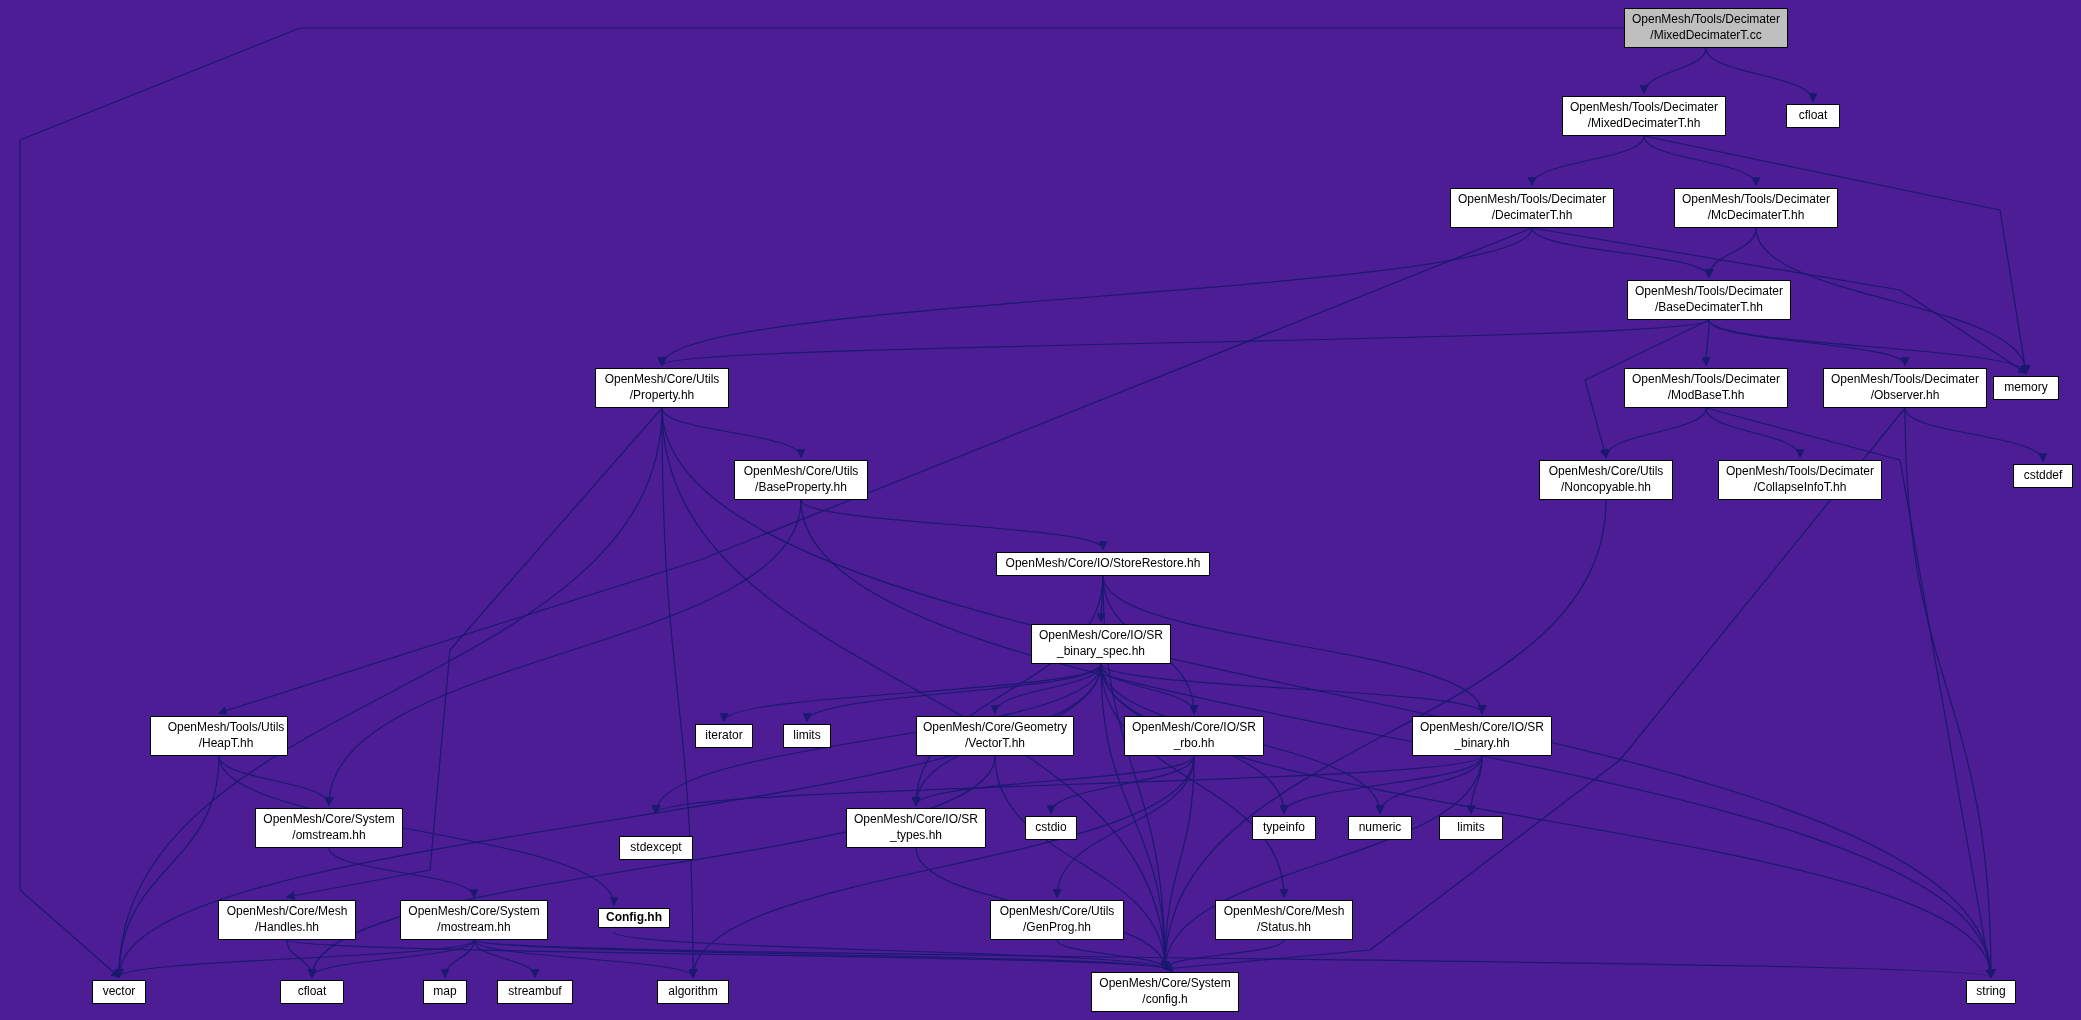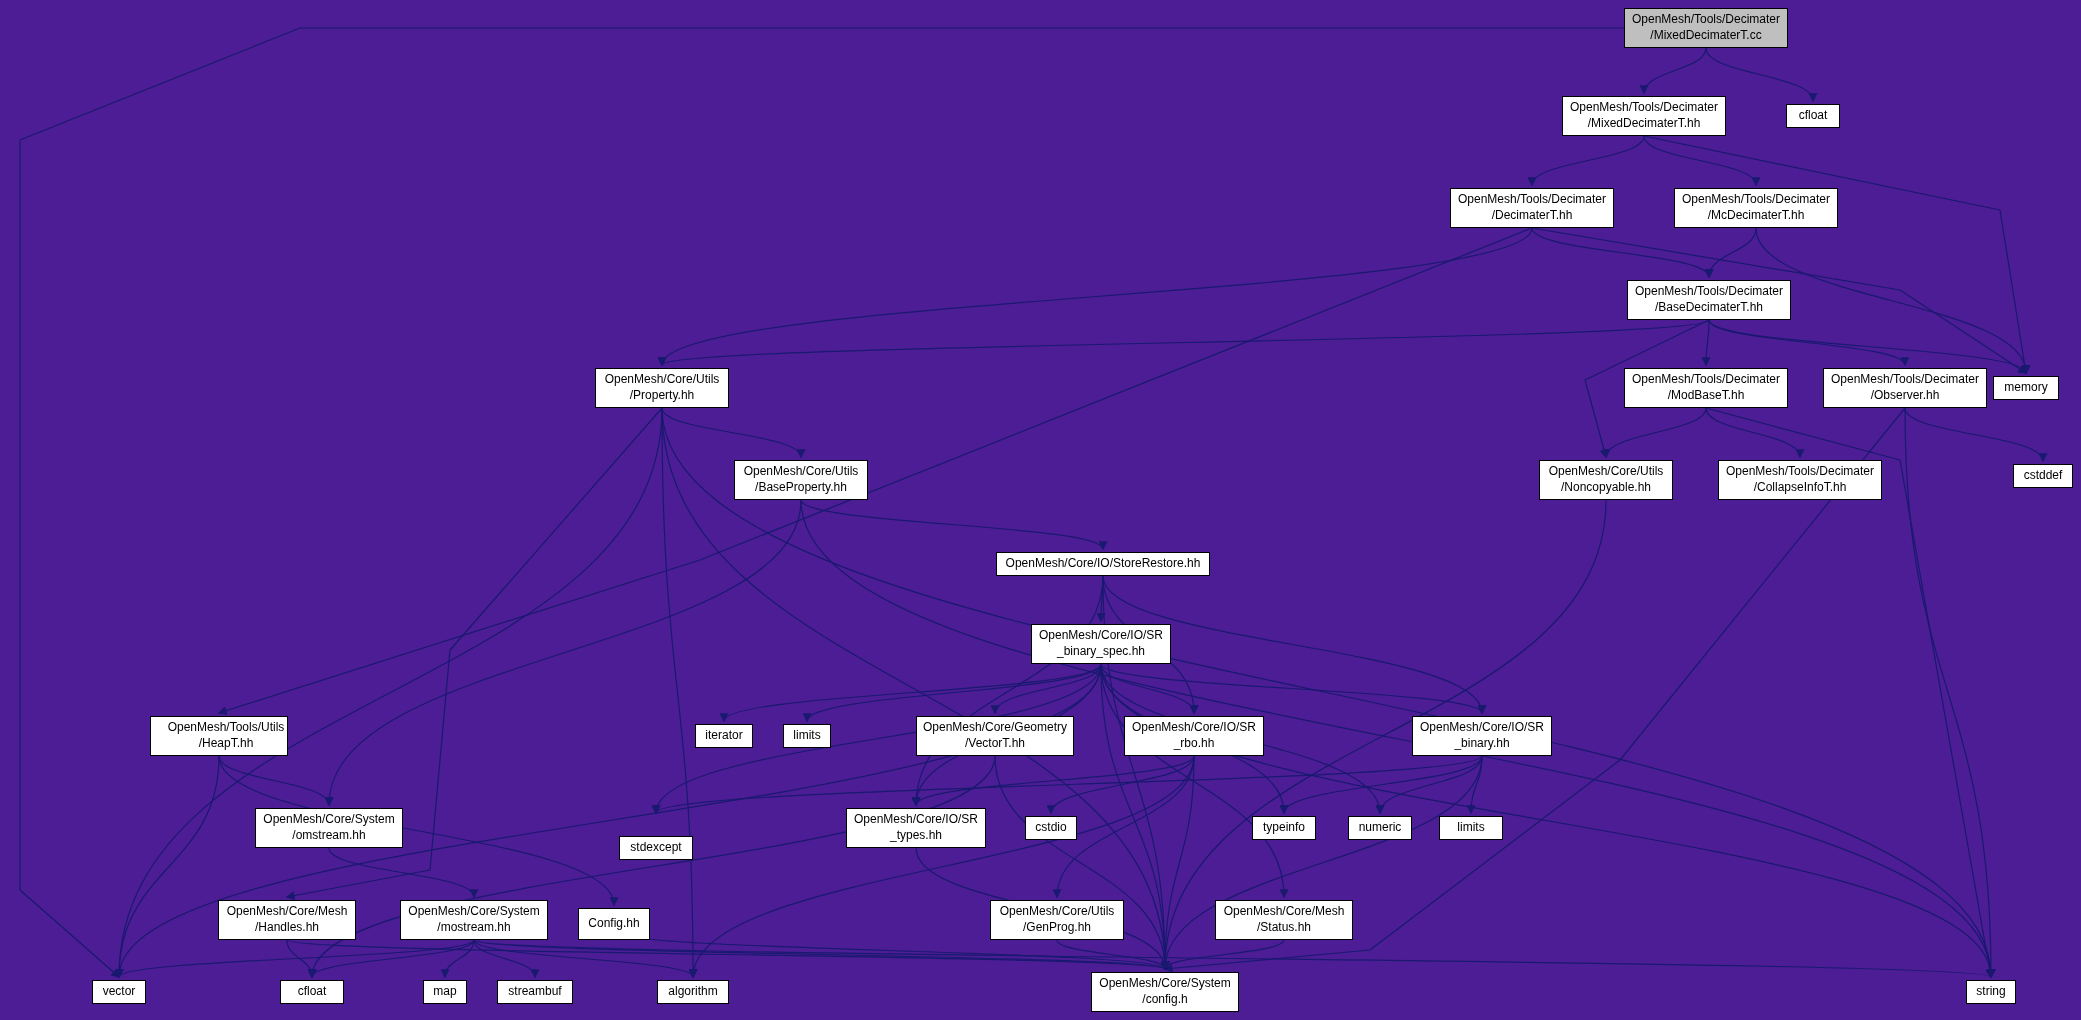--- a/index.html
+++ b/index.html
@@ -149,21 +149,21 @@
       <div class="node" style="left: 846px; top: 808px; width: 140px; height: 40px;">OpenMesh/Core/IO/SR
 _types.hh</div>
       <div class="node" style="left: 1025px; top: 816px; width: 52px; height: 24px;">cstdio</div>
       <div class="node" style="left: 1252px; top: 816px; width: 64px; height: 24px;">typeinfo</div>
       <div class="node" style="left: 1348px; top: 816px; width: 64px; height: 24px;">numeric</div>
       <div class="node" style="left: 1439px; top: 816px; width: 64px; height: 24px;">limits</div>
       <div class="node" style="left: 218px; top: 900px; width: 138px; height: 40px;">OpenMesh/Core/Mesh
 /Handles.hh</div>
       <div class="node" style="left: 400px; top: 900px; width: 148px; height: 40px;">OpenMesh/Core/System
 /mostream.hh</div>
-      <div class="node" style="left: 578px; top: 908px; width: 72px; height: 32px;">Config.hh</div>
+      <div class="node" style="left: 598px; top: 908px; width: 72px; height: 20px; font-weight: bold;">Config.hh</div>
       <div class="node" style="left: 990px; top: 900px; width: 134px; height: 40px;">OpenMesh/Core/Utils
 /GenProg.hh</div>
       <div class="node" style="left: 1215px; top: 900px; width: 138px; height: 40px;">OpenMesh/Core/Mesh
 /Status.hh</div>
       <div class="node" style="left: 92px; top: 980px; width: 54px; height: 24px;">vector</div>
       <div class="node" style="left: 280px; top: 980px; width: 64px; height: 24px;">cfloat</div>
       <div class="node" style="left: 423px; top: 980px; width: 44px; height: 24px;">map</div>
       <div class="node" style="left: 497px; top: 980px; width: 76px; height: 24px;">streambuf</div>
       <div class="node" style="left: 657px; top: 980px; width: 72px; height: 24px;">algorithm</div>
       <div class="node" style="left: 1091px; top: 972px; width: 148px; height: 40px;">OpenMesh/Core/System

